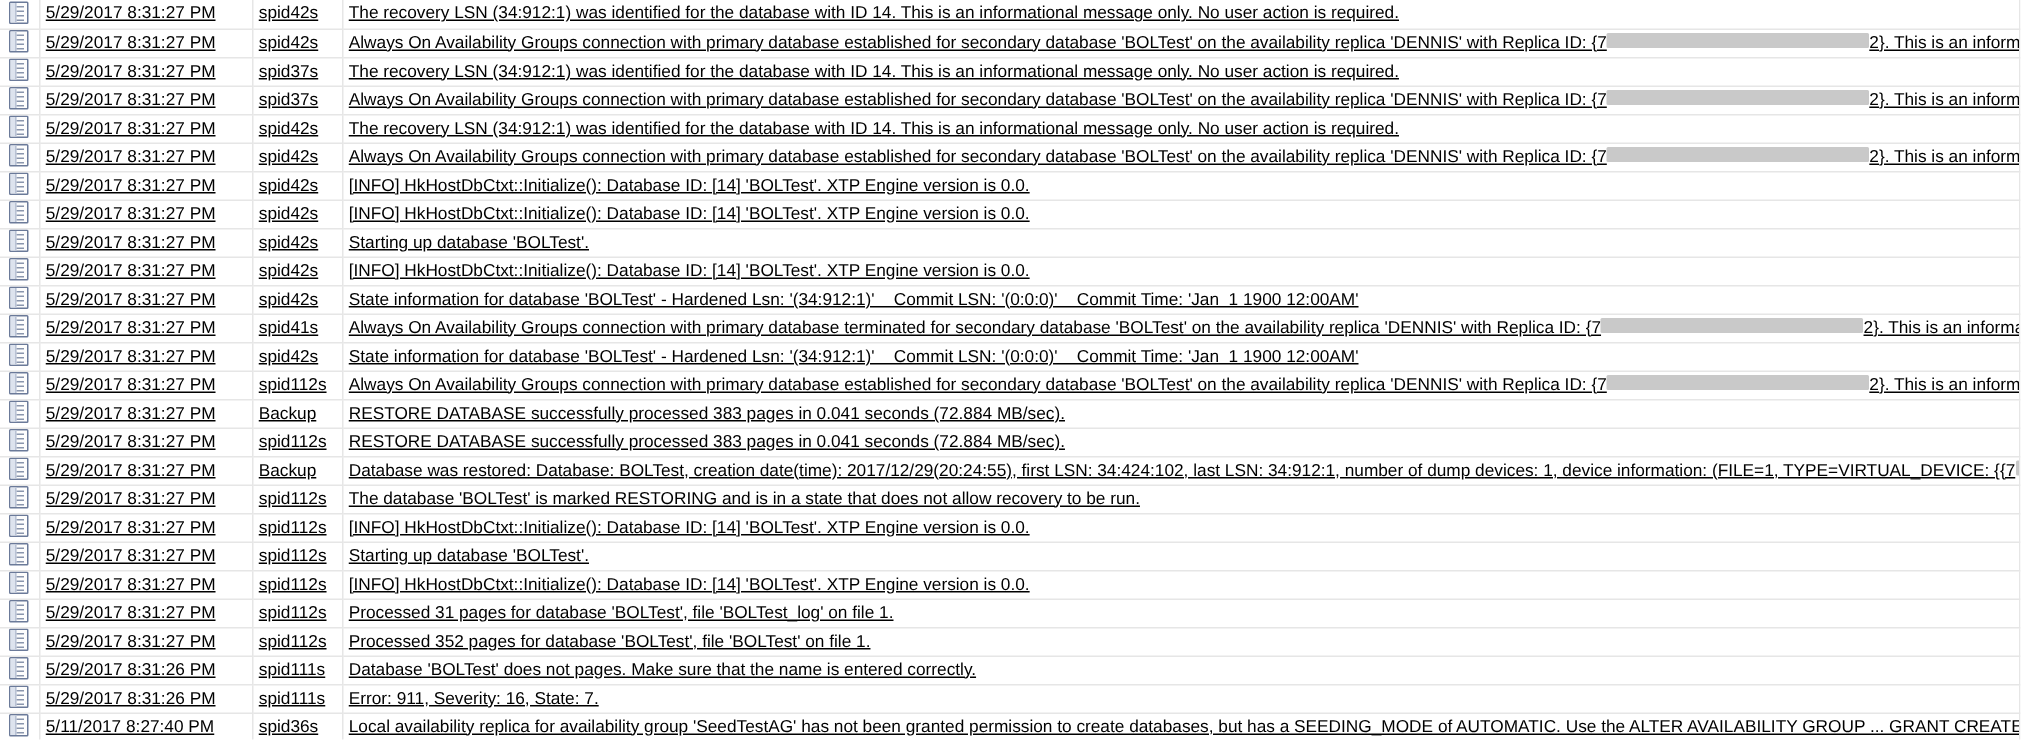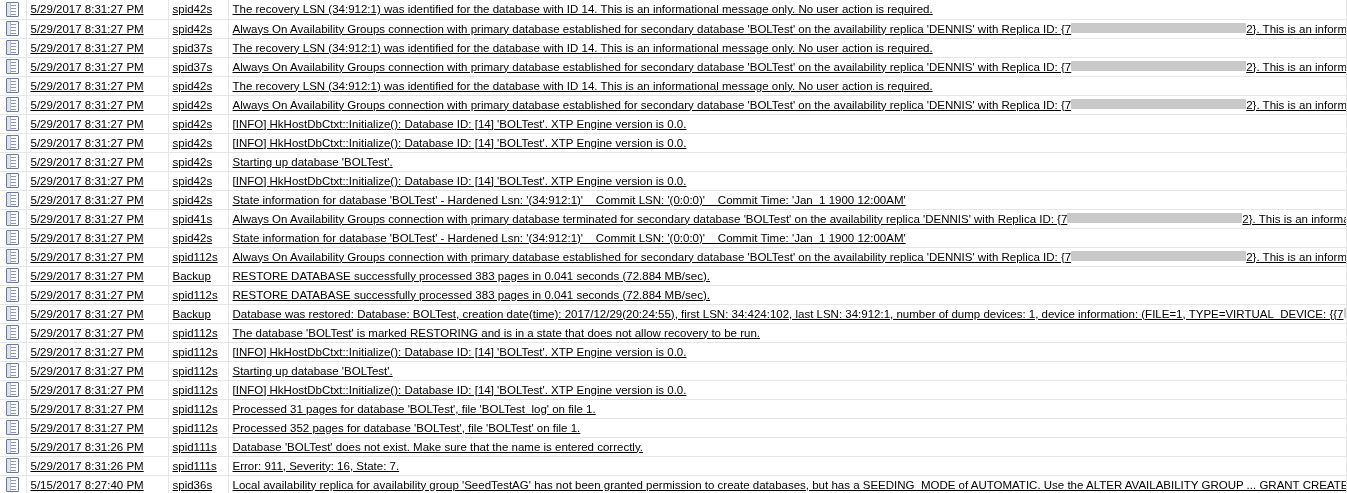--- a/index.html
+++ b/index.html
@@ -234,28 +234,28 @@
       <tr>
         <td class="col-icon"><span class="doc-icon"></span></td>
         <td class="col-date">5/29/2017 8:31:27 PM</td>
         <td class="col-source">spid112s</td>
         <td class="col-message"><span class="msg-part">Processed 352 pages for database 'BOLTest', file 'BOLTest' on file 1.</span></td>
       </tr>
       <tr>
         <td class="col-icon"><span class="doc-icon"></span></td>
         <td class="col-date">5/29/2017 8:31:26 PM</td>
         <td class="col-source">spid111s</td>
-        <td class="col-message"><span class="msg-part">Database 'BOLTest' does not exist. Make sure that the name is entered correctly.</span></td>
+        <td class="col-message"><span class="msg-part">Database 'BOLTest' does not pages. Make sure that the name is entered correctly.</span></td>
       </tr>
       <tr>
         <td class="col-icon"><span class="doc-icon"></span></td>
         <td class="col-date">5/29/2017 8:31:26 PM</td>
         <td class="col-source">spid111s</td>
         <td class="col-message"><span class="msg-part">Error: 911, Severity: 16, State: 7.</span></td>
       </tr>
       <tr>
         <td class="col-icon"><span class="doc-icon"></span></td>
-        <td class="col-date">5/15/2017 8:27:40 PM</td>
+        <td class="col-date">5/11/2017 8:27:40 PM</td>
         <td class="col-source">spid36s</td>
         <td class="col-message"><span class="msg-part">Local availability replica for availability group 'SeedTestAG' has not been granted permission to create databases, but has a SEEDING_MODE of AUTOMATIC. Use the ALTER AVAILABILITY GROUP ... GRANT CREATE ANY DATABA</span></td>
       </tr>
     </tbody>
 </table>
 
 </body></html>

